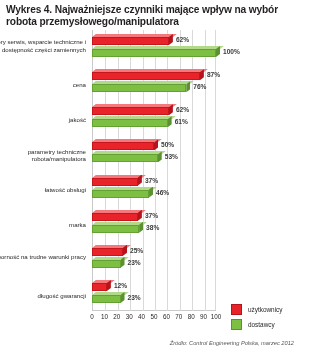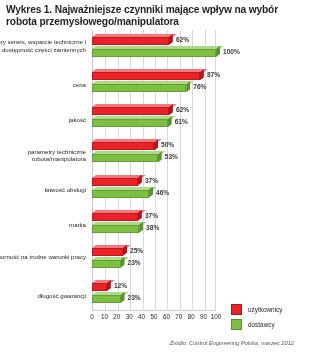--- a/index.html
+++ b/index.html
@@ -101,21 +101,21 @@
   .legend-label{font-size:6.4px;color:#231f20;white-space:nowrap;}
   .source{
     position:absolute;right:6px;bottom:7px;
     font-size:5.7px;font-style:italic;color:#555;
     white-space:nowrap;
   }
 </style>
 </head>
 <body>
 
-<div class="title">Wykres 1. Najważniejsze czynniki mające wpływ na wybór robota przemysłowego/manipulatora</div>
+<div class="title">Wykres 4. Najważniejsze czynniki mające wpływ na wybór robota przemysłowego/manipulatora</div>
 
 <div class="chart-area">
   <div class="plot" id="plot">
     <div class="plot-border-right"></div>
     <div class="plot-border-bottom"></div>
   <div class="grid-v" style="left: 12.4px;"></div>
       <div class="grid-v" style="left: 24.8px;"></div>
       <div class="grid-v" style="left: 37.2px;"></div>
       <div class="grid-v" style="left: 49.6px;"></div>
       <div class="grid-v" style="left: 62px;"></div>

